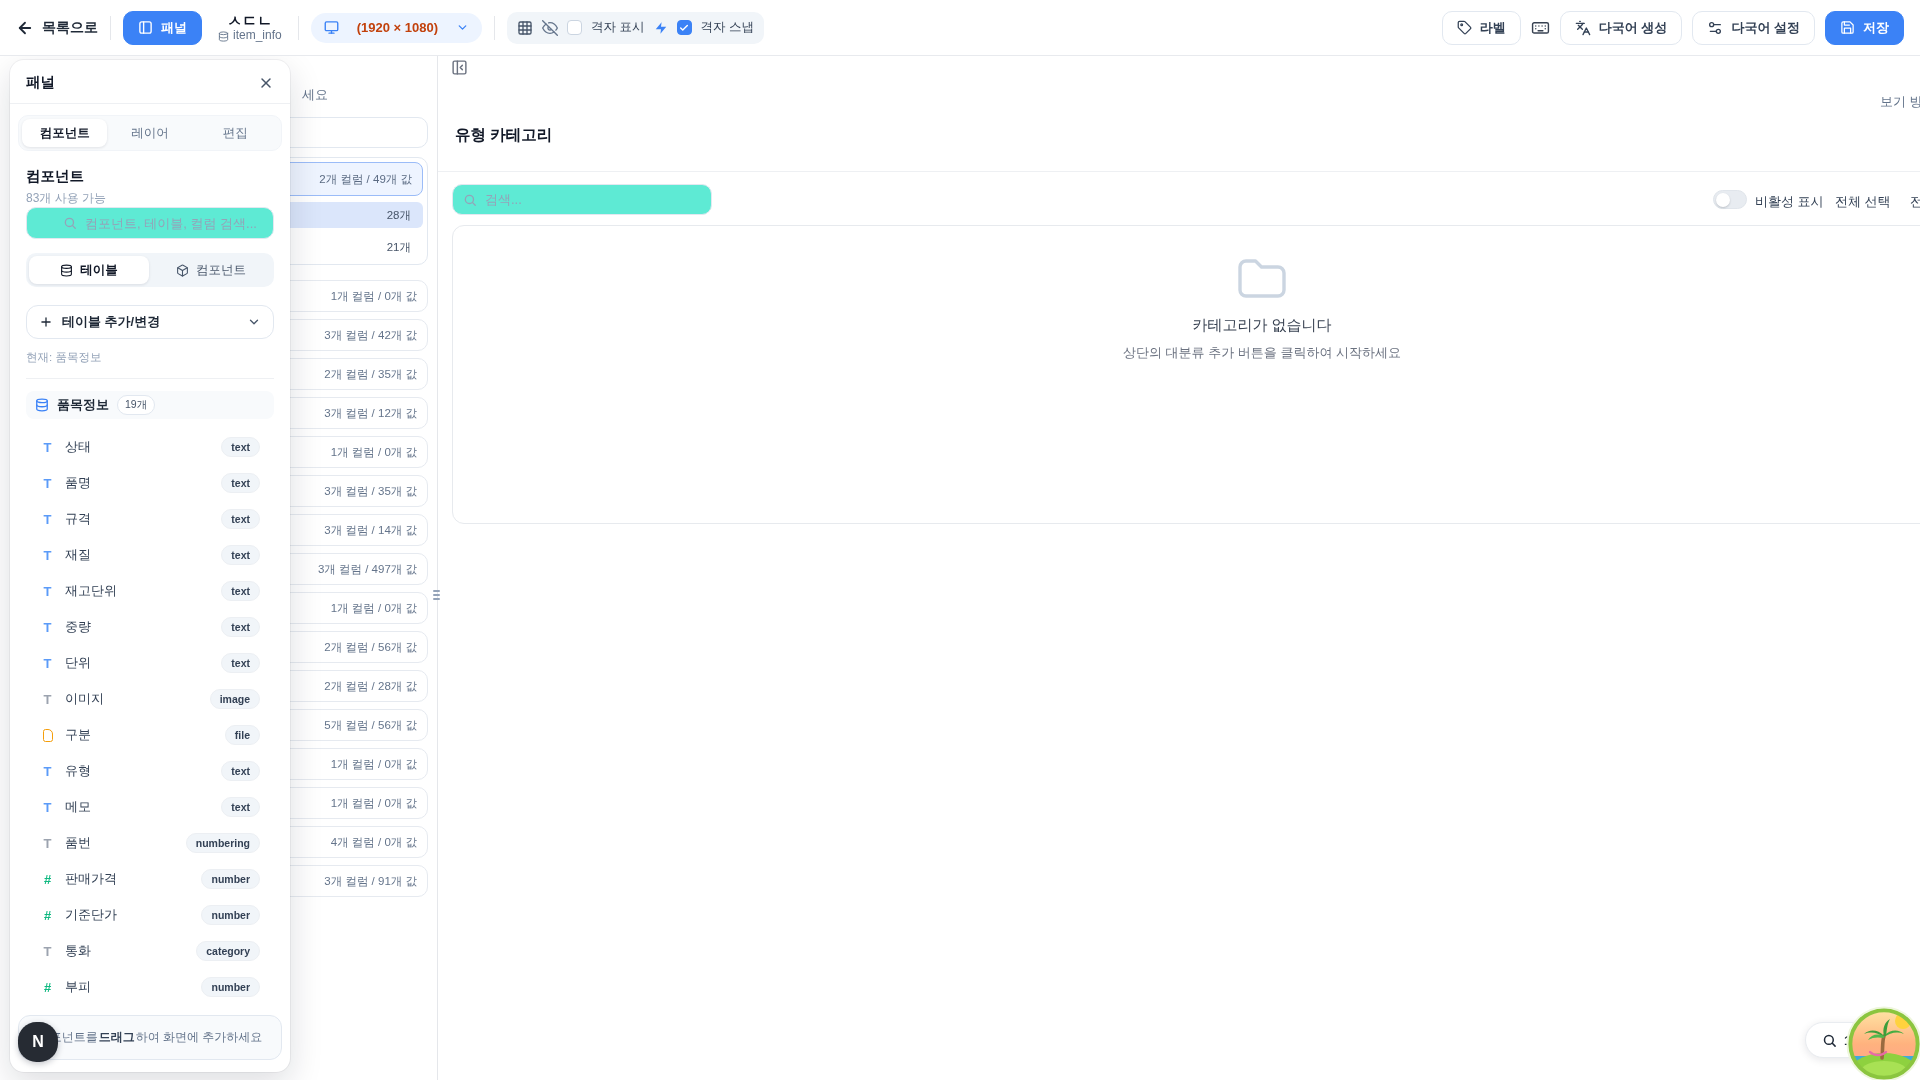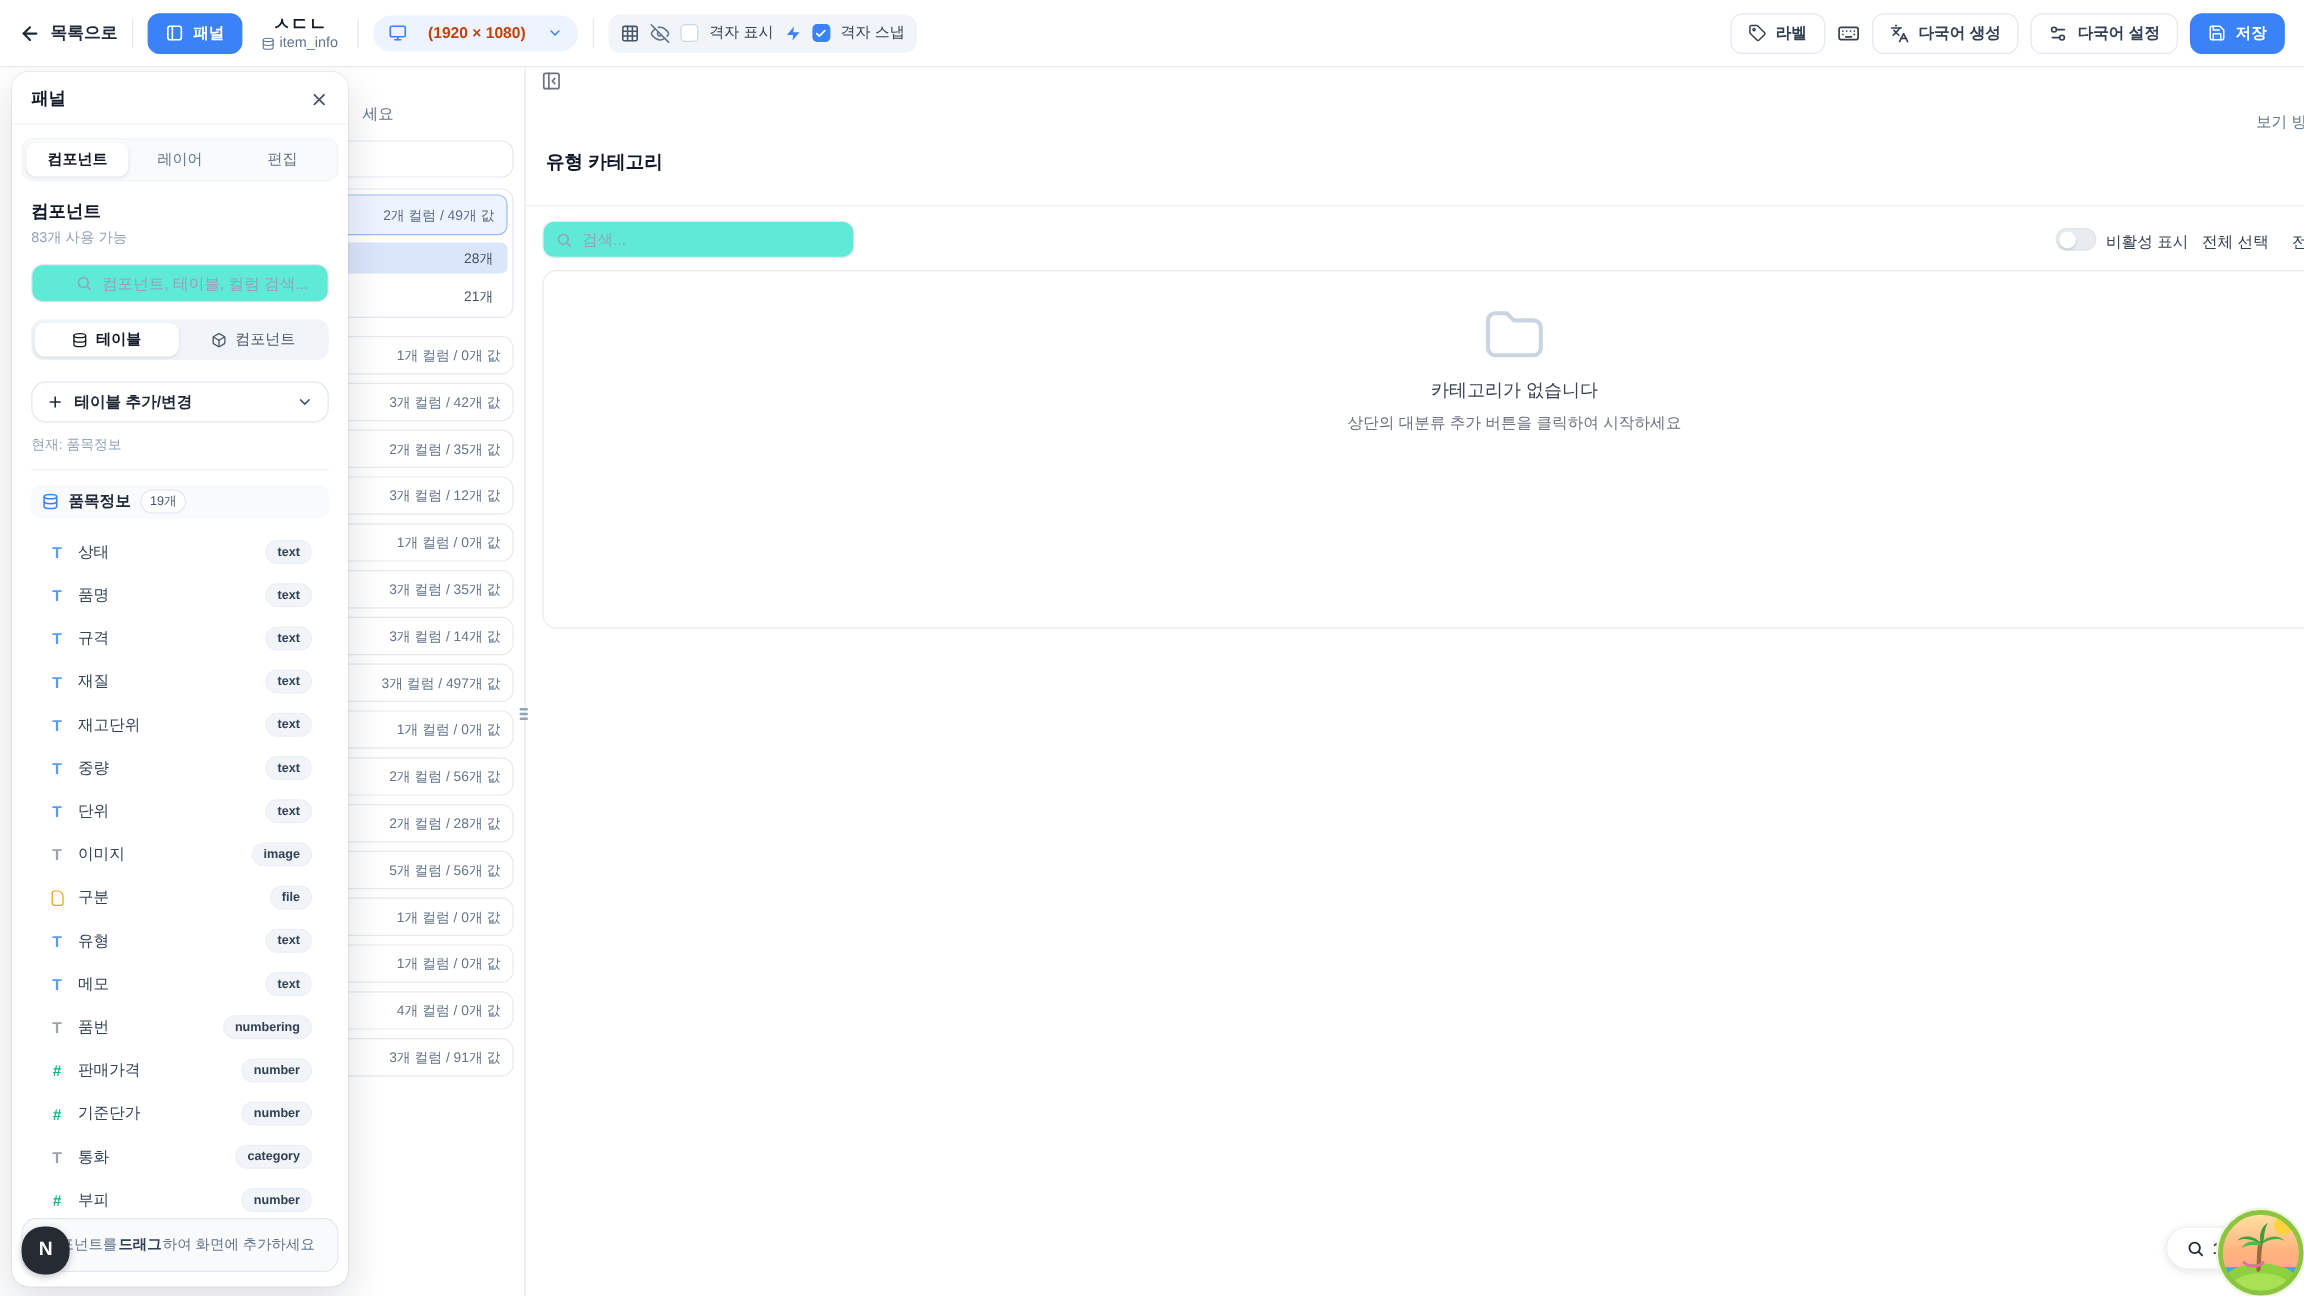--- a/index.html
+++ b/index.html
@@ -84,21 +84,21 @@
   .panel-head { display:flex; align-items:center; justify-content:space-between; padding:13px 16px 11px; }
   .panel-head .t { font-size:14.5px; font-weight:700; color:#111827; }
   .panel-div { height:1px; background:#eef0f3; }
   .tabs { margin:11px 8px 0; background:#f8fafc; border:1px solid #f1f4f8; border-radius:10px; padding:3px; display:flex; }
   .tab { flex:1; height:28px; display:flex; align-items:center; justify-content:center; font-size:12.5px;
          color:#64748b; font-weight:500; border-radius:8px; cursor:pointer; }
   .tab.active { background:#fff; color:#111827; font-weight:700; box-shadow:0 1px 3px rgba(15,23,42,.10); }
   .panel-body { padding:16px 16px 0; }
   .sec-title { font-size:14.5px; font-weight:700; color:#111827; }
   .sec-sub { margin-top:4px; font-size:12px; color:#94a3b8; }
-  .panel-search { position:relative; margin-top:13px; width:100%; height:32px;padding-left:36px; }
+  .panel-search { position:relative; width:100%; height:32px;padding-left:36px; }
   .mode-group { margin-top:14px; background:#f1f5f9; border-radius:10px; padding:3px; display:flex; gap:2px; }
   .mode-btn { flex:1; height:28px; display:flex; align-items:center; justify-content:center; gap:7px;
               font-size:12.5px; color:#475569; font-weight:500; border-radius:8px; cursor:pointer; }
   .mode-btn.active { background:#fff; color:#111827; font-weight:700; box-shadow:0 1px 3px rgba(15,23,42,.10);font-family:Liberation Mono, monospace; }
   .add-table { margin-top:18px; height:34px; border:1px solid #e2e8f0; border-radius:12px; display:flex;
                align-items:center; gap:9px; padding:0 12px; font-size:13px; font-weight:700; color:#1f2937; cursor:pointer; background:#fff; width:100%; }
   .add-table .chev { margin-left:auto; color:#475569; display:flex; }
   .current-lbl { margin-top:11px; font-size:11.5px; color:#94a3b8; }
   .panel-hr { margin:13px 0 12px; height:1px; background:#eef0f3; }
   .tbl-head { background:#f8fafc; border-radius:8px; height:28px; display:flex; align-items:center; gap:8px; padding:0 9px; }

